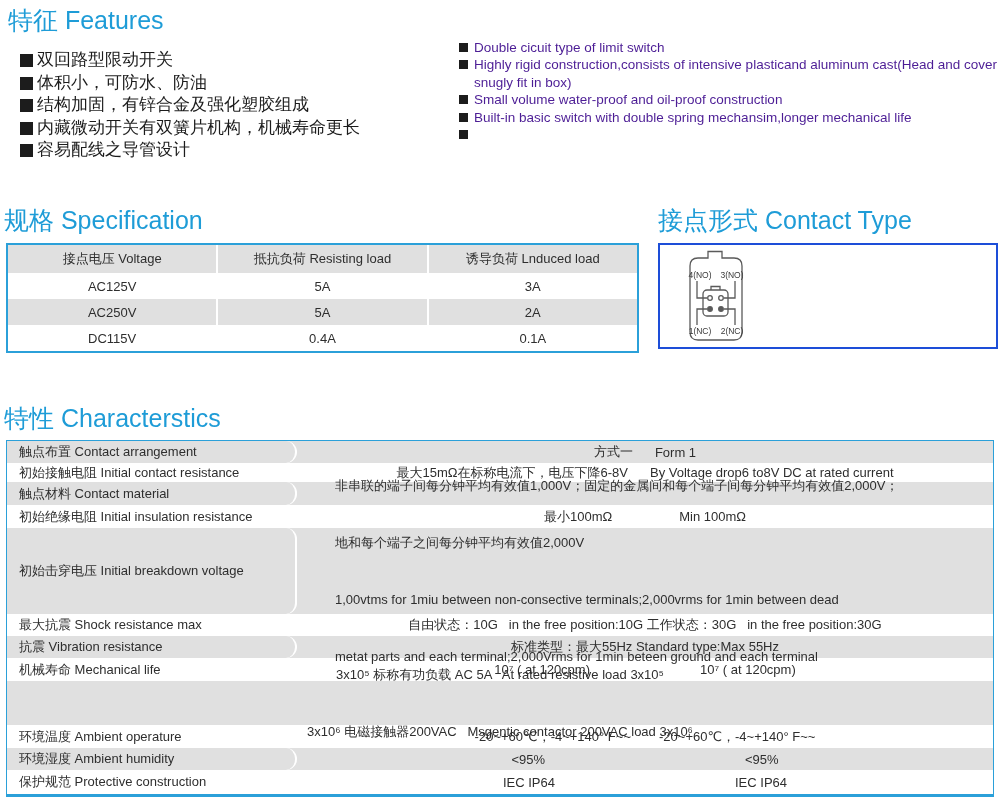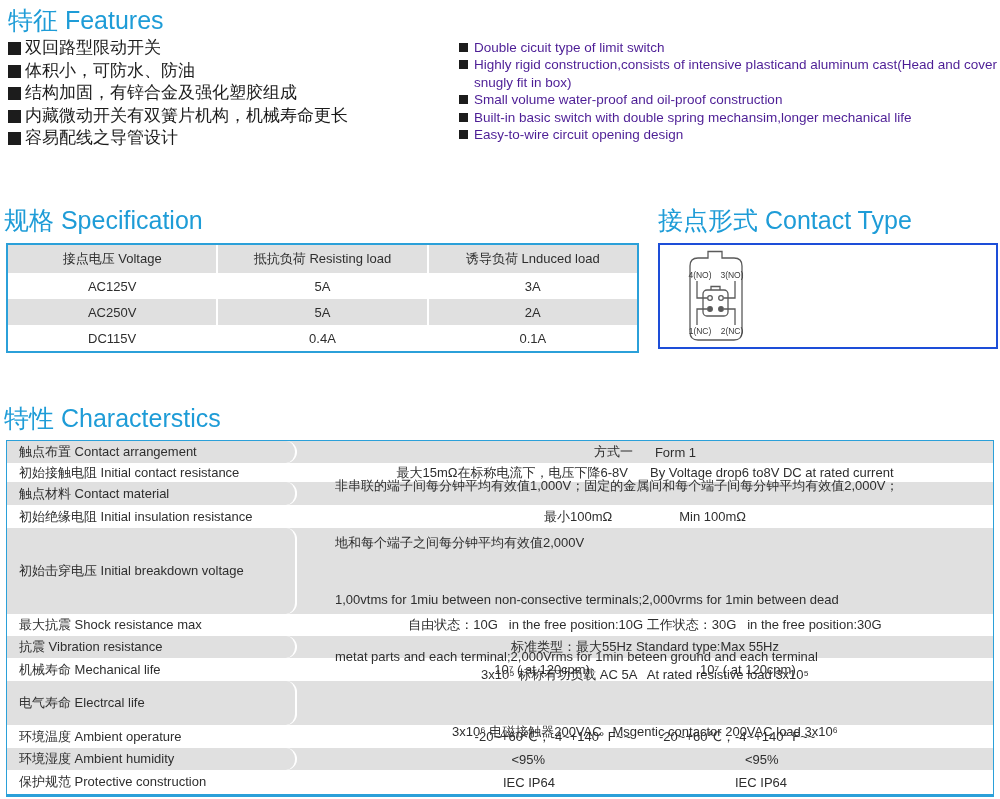--- a/index.html
+++ b/index.html
@@ -6,21 +6,21 @@
   body{
     width:1000px;height:799px;background:#ffffff;
     font-family:"Liberation Sans","DejaVu Sans",sans-serif;
     color:#2e2e2e;position:relative;overflow:hidden;
   }
   .sec-title{
     position:absolute;font-size:25px;line-height:28px;color:#1e9cd7;
     white-space:nowrap;font-weight:500;
   }
   
-  .cn-list{position:absolute;left:8px;top:37px;list-style:none;margin:0;padding:0}
+  .cn-list{position:absolute;left:8px;top:37px;list-style:none;margin:12px;padding:0}
   .cn-item{display:flex;align-items:flex-start;font-size:17px;line-height:22.5px;color:#1c1c1c}
   .en-list{position:absolute;left:459px;top:39px;width:540px;list-style:none;margin:0;padding:0}
   .en-item{display:flex;align-items:flex-start;font-size:13.5px;line-height:17.4px;color:#4c1d95}
   .sq{display:inline-block;background:#1c1c1c;flex:none}
   .sq-lg{width:13px;height:13px;margin:5px 4px 0 0}
   .sq-sm{width:9px;height:9px;margin:4px 6px 0 0}
   
   .spec-table{
     position:absolute;left:6px;top:243px;width:629px;
     border:2px solid #2ba0d9;background:#fff;
@@ -103,21 +103,20 @@
     <li class="en-item">
         <span class="sq sq-sm"></span>
         <span>Small volume water-proof and oil-proof construction</span>
       </li>
     <li class="en-item">
         <span class="sq sq-sm"></span>
         <span>Built-in basic switch with double spring mechansim,longer mechanical life</span>
       </li>
     <li class="en-item">
         <span class="sq sq-sm"></span>
-        <span>Easy-to-wire circuit opening design</span>
       </li>
   </ul>
 
   <div class="sec-title" style="left:4px;top:206px">规格 Specification</div>
 
   <div class="spec-table">
     <div class="spec-row head gray">
       <div class="spec-cell">接点电压 Voltage</div>
       <div class="spec-cell">抵抗负荷 Resisting load</div>
       <div class="spec-cell">诱导负荷 Lnduced load</div>
@@ -226,21 +225,20 @@
 
     <div class="c-row" style="height:23px">
       <div class="c-label">机械寿命 Mechanical life</div>
       <div class="c-value pair" style="gap:110px">
         <span>10⁷ ( at 120cpm)</span>
         <span>10⁷ ( at 120cpm)</span>
       </div>
     </div>
 
     <div class="c-row gray" style="height:44px">
-      <div class="c-label">电气寿命 Electrcal life</div>
       <div class="c-value">
         <div class="mlines center">
           <div>3x10⁵ 标称有功负载 AC 5A   At rated resistive load 3x10⁵</div>
           <div>3x10⁶ 电磁接触器200VAC   Msgentic contactor 200VAC load 3x10⁶</div>
         </div>
       </div>
     </div>
 
     <div class="c-row" style="height:23px">
       <div class="c-label">环境温度 Ambient operature</div>

